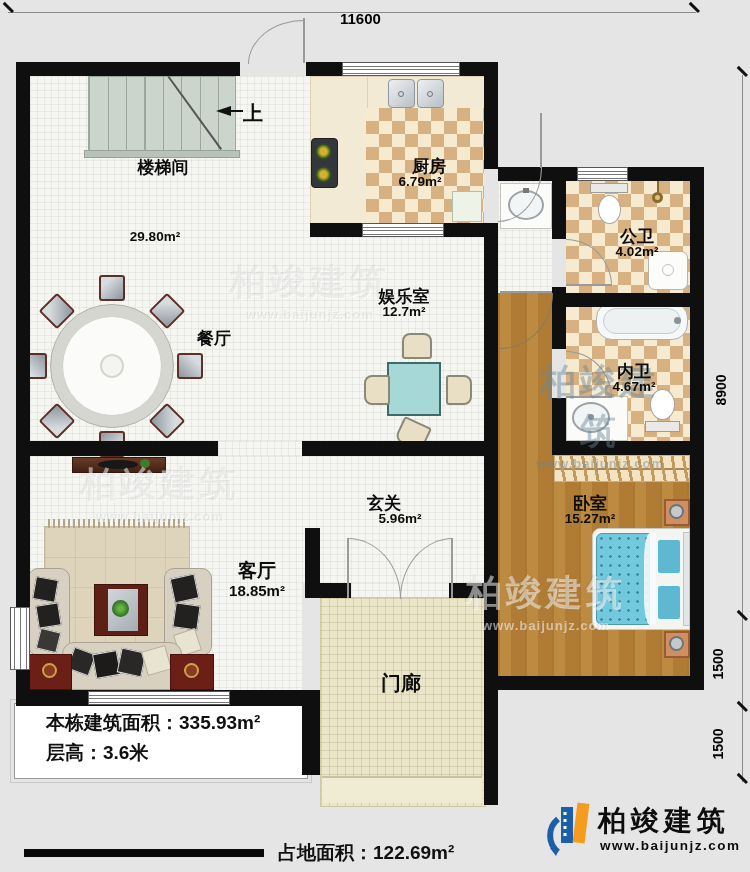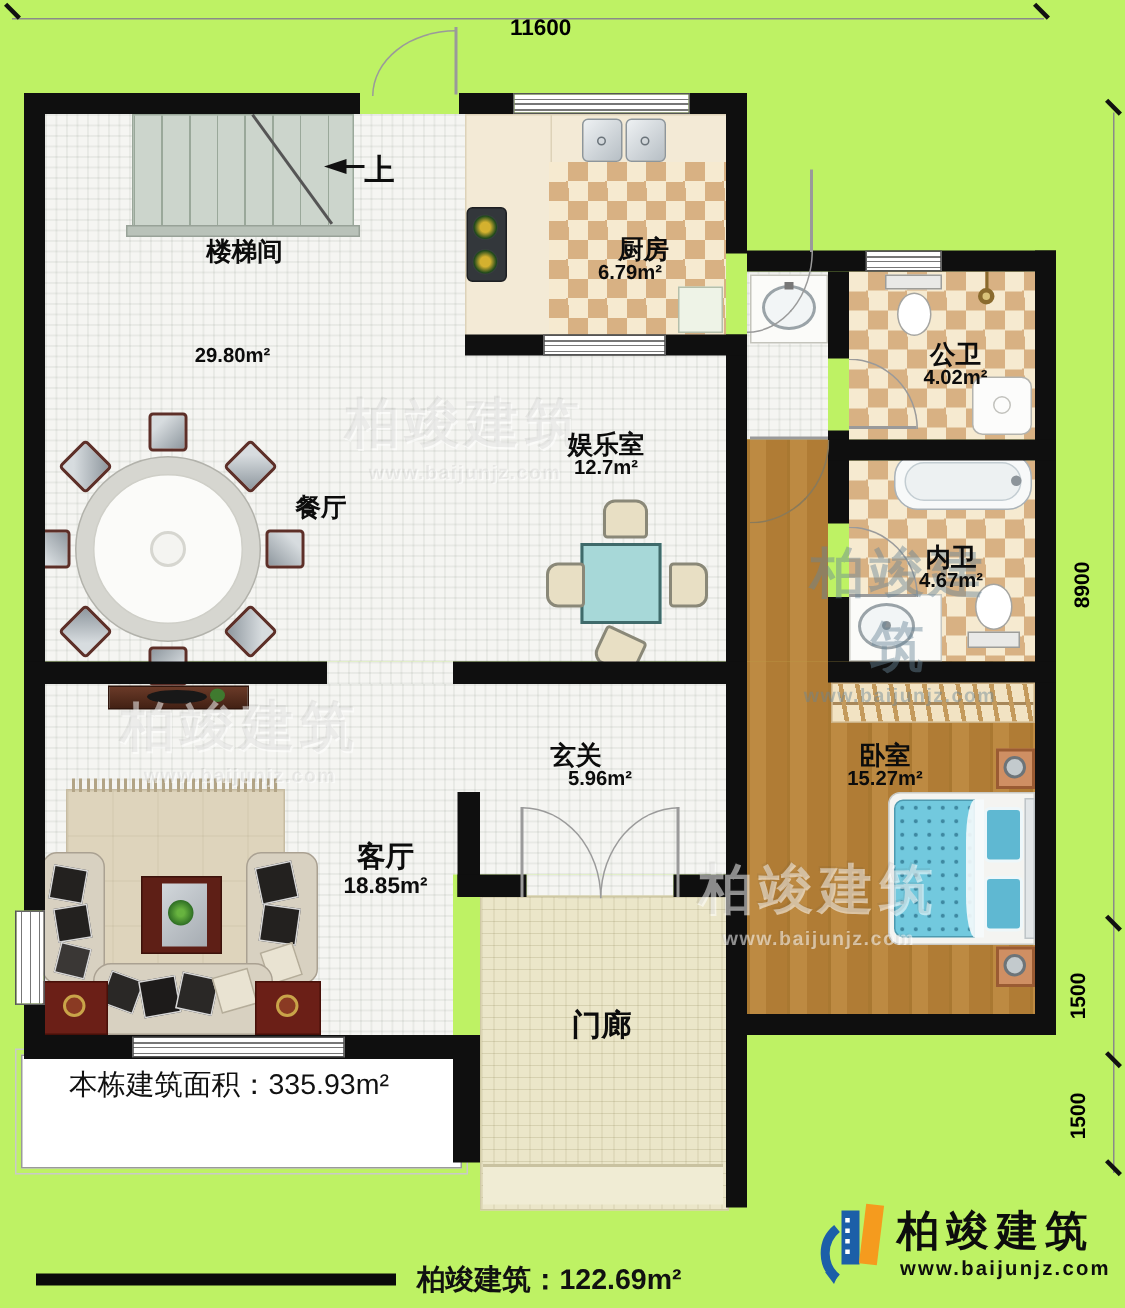--- a/index.html
+++ b/index.html
@@ -1,16 +1,16 @@
 <!DOCTYPE html>
 <html><head>
 <meta charset="utf-8">
 <style>
   html,body{margin:0;padding:0;background:#fff;}
-  .plan{position:relative;width:750px;height:872px;background:#bef264;
+  .plan{position:relative;width:750px;height:872px;background:#e5e5e5;
         font-family:"Liberation Sans","DejaVu Sans",sans-serif;overflow:hidden;}
   .abs{position:absolute;}
   
   .tile{position:absolute;background-color:#f5f5f2;
         background-image:linear-gradient(rgba(60,80,60,.07) 1px,transparent 1px),
                          linear-gradient(90deg,rgba(60,80,60,.07) 1px,transparent 1px);
         background-size:7px 7px;}
   .checker{position:absolute;background-color:#e8cfa0;
         background-image:conic-gradient(#d8b183 0 25%,#f6ead0 0 50%,#d8b183 0 75%,#f6ead0 0);
         background-size:26px 26px;}
@@ -38,21 +38,21 @@
   .vdim{transform:translate(-50%,-50%) rotate(-90deg);font-size:14px;}
   
   .f{position:absolute;z-index:20;box-sizing:border-box;}
   .wm{position:absolute;z-index:40;text-align:center;font-weight:bold;pointer-events:none;transform:translateX(-50%);}
   .wm .t1{font-size:36px;letter-spacing:4px;}
   .wm .t2{font-size:13px;letter-spacing:1px;}
   .wm-gray{color:rgba(70,70,70,.08);text-shadow:1px 1px 0 rgba(255,255,255,.55);}
   .wm-blue{color:rgba(105,132,150,.45);}
   
   .patio{position:absolute;left:14px;top:703px;width:292px;height:74px;background:#fff;border:1px solid #9a9a9a;outline:1px solid #c9c9c9;outline-offset:3px;z-index:25;}
-  .note{position:absolute;font-size:19px;font-weight:normal;color:#111;white-space:nowrap;z-index:26;}
+  .note{position:absolute;font-size:19px;font-weight:bold;color:#111;white-space:nowrap;z-index:26;}
   .plantitle{position:absolute;left:26px;top:802px;font-size:33px;font-weight:bold;color:#0a0a0a;z-index:50;letter-spacing:1px;}
   .titleline{position:absolute;left:24px;top:849px;width:240px;height:8px;background:#0a0a0a;z-index:50;}
   .blocktext{position:absolute;font-size:19px;font-weight:bold;color:#111;z-index:50;white-space:nowrap;}
   .logo-name{position:absolute;left:598px;top:802px;font-size:28px;font-weight:bold;letter-spacing:5px;color:#0d0d0d;z-index:50;white-space:nowrap;}
   .logo-url{position:absolute;left:600px;top:838px;font-size:13.5px;font-weight:bold;letter-spacing:1.5px;color:#0d0d0d;z-index:50;white-space:nowrap;}
   .chair-d{position:absolute;width:26px;height:26px;background:linear-gradient(135deg,#d7dcdf 25%,#8e979e);border:2px solid #5d2f28;border-radius:3px;box-sizing:border-box;z-index:21;}
   .chair-g{position:absolute;width:30px;height:26px;background:#e8dfc4;border:2px solid #8a8878;border-radius:8px 8px 3px 3px;box-sizing:border-box;z-index:21;}
 </style>
 </head>
 <body>
@@ -271,23 +271,24 @@
   <div class="label rn" style="left:384px;top:492px">玄关</div>
   <div class="label ra" style="left:400px;top:511px">5.96m²</div>
   <div class="label rn" style="left:590px;top:492px">卧室</div>
   <div class="label ra" style="left:590px;top:511px">15.27m²</div>
   <div class="label rn" style="left:257px;top:558px;font-size:19px">客厅</div>
   <div class="label ra" style="left:257px;top:582px;font-size:15px">18.85m²</div>
   <div class="label big" style="left:401px;top:670px">门廊</div>
 
   <div class="patio"></div>
   <div class="note" style="left:46px;top:710px">本栋建筑面积：335.93m²</div>
+  <div class="note" style="left:46px;top:740px">层高：3.6米</div>
 
   <div class="titleline"></div>
-  <div class="blocktext" style="left:278px;top:840px">柏竣建筑：122.69m²</div>
+  <div class="blocktext" style="left:278px;top:840px">占地面积：122.69m²</div>
 
   <div class="abs" style="left:546px;top:798px;width:48px;height:62px;z-index:50">
     <svg width="48" height="62" viewBox="0 0 48 62">
       <path d="M12 54 C2 46 1 30 12 21" stroke="#1c5fa8" stroke-width="6" fill="none"></path>
       <path d="M10 58 L4 50 L13 51 Z" fill="#1c5fa8"></path>
       <rect x="15" y="9" width="12" height="36" fill="#1c5fa8"></rect>
       <rect x="17.5" y="14" width="3" height="3" fill="#fff"></rect>
         <rect x="17.5" y="21" width="3" height="3" fill="#fff"></rect>
       <rect x="17.5" y="28" width="3" height="3" fill="#fff"></rect>
         <rect x="17.5" y="35" width="3" height="3" fill="#fff"></rect>

